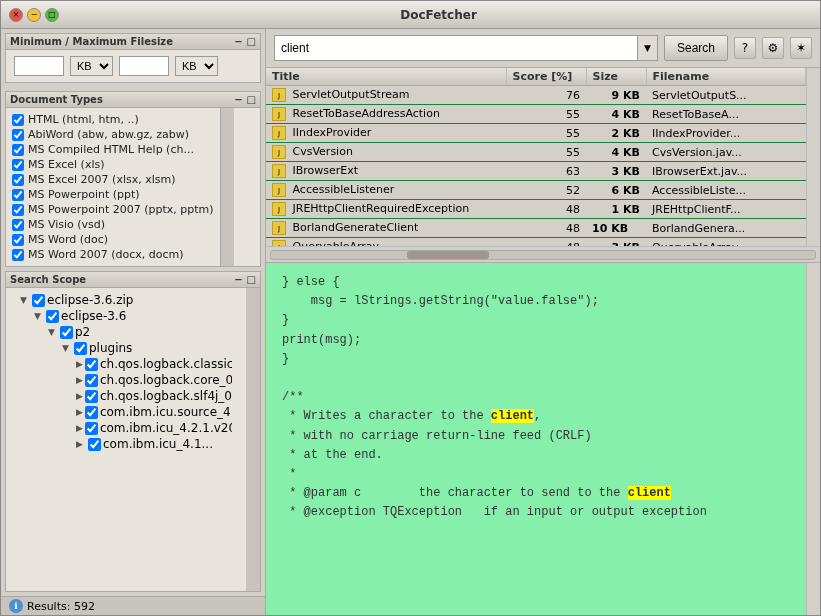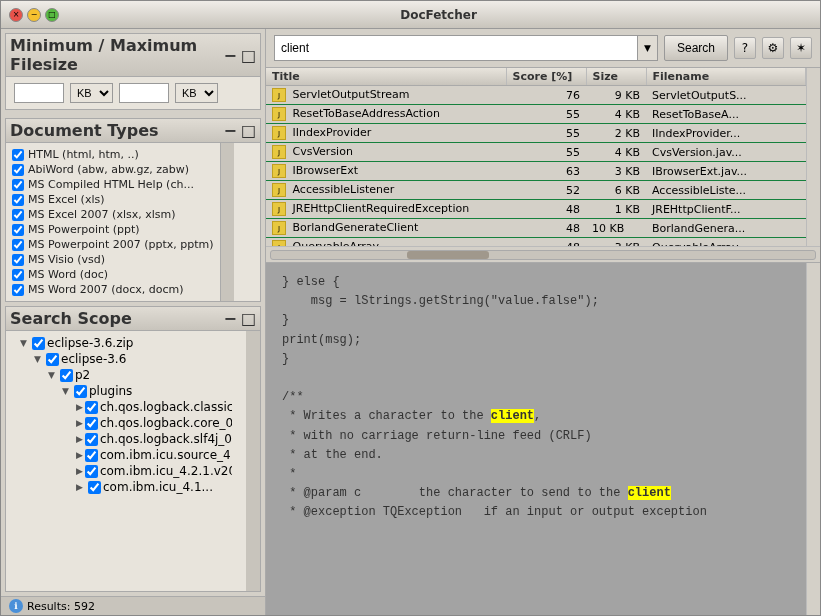--- a/index.html
+++ b/index.html
@@ -68,21 +68,21 @@
       border-right: 1px solid #aaa;
     }
     .section-box {
       border: 1px solid #aaa;
       margin: 4px;
       background: #e8e4dc;
     }
     .section-header {
       background: linear-gradient(to bottom, #e0dcd4, #c8c4bc);
       padding: 2px 4px;
-      font-size: 16px;
+      font-size: 10px;
       font-weight: bold;
       color: #333;
       display: flex;
       align-items: center;
       justify-content: space-between;
       border-bottom: 1px solid #aaa;
     }
     .section-header-icons {
       display: flex;
       gap: 4px;
@@ -309,34 +309,34 @@
       font-size: 12px;
     }
     .preview-content {
       flex: 1;
       overflow-y: auto;
       padding: 10px 16px;
       font-family: 'Courier New', monospace;
       font-size: 12px;
       line-height: 1.6;
       color: #333;
-      background: #a3a3a3;
+      background: #86efac;
     }
     .highlight {
       background: #ffff00;
       font-weight: bold;
     }
     .preview-area-inner {
       display: flex;
       flex: 1;
       overflow: hidden;
     }
     .col-title { width: 240px; min-width: 240px; }
     .col-score { width: 80px; min-width: 80px; text-align: right; }
-    .col-size { width: 60px; min-width: 60px; text-align: right; }
+    .col-size { width: 60px; min-width: 60px; text-align: right; font-weight: bold; }
     .col-filename { flex: 1; }
     .vert-scrollbar {
       width: 14px;
       background: #c8c4bc;
       border-left: 1px solid #aaa;
     }
     .right-vert-scroll {
       width: 14px;
       background: #d4d0c8;
       border-left: 1px solid #bbb;

